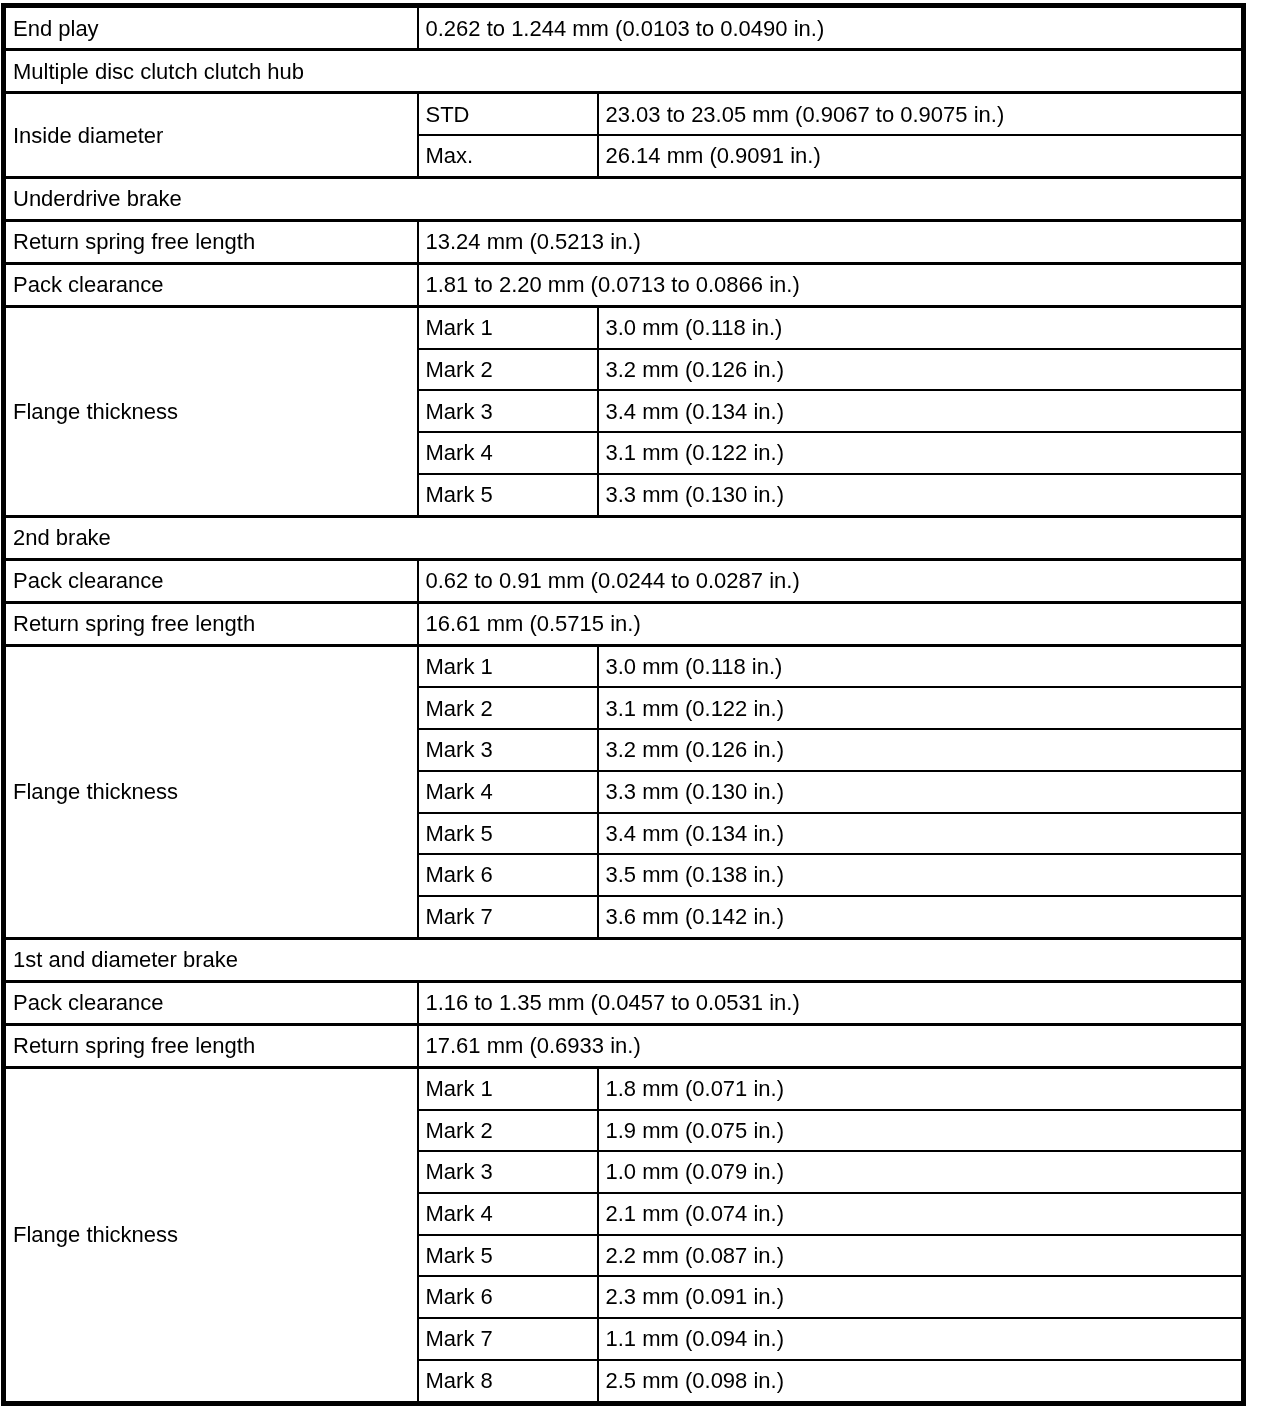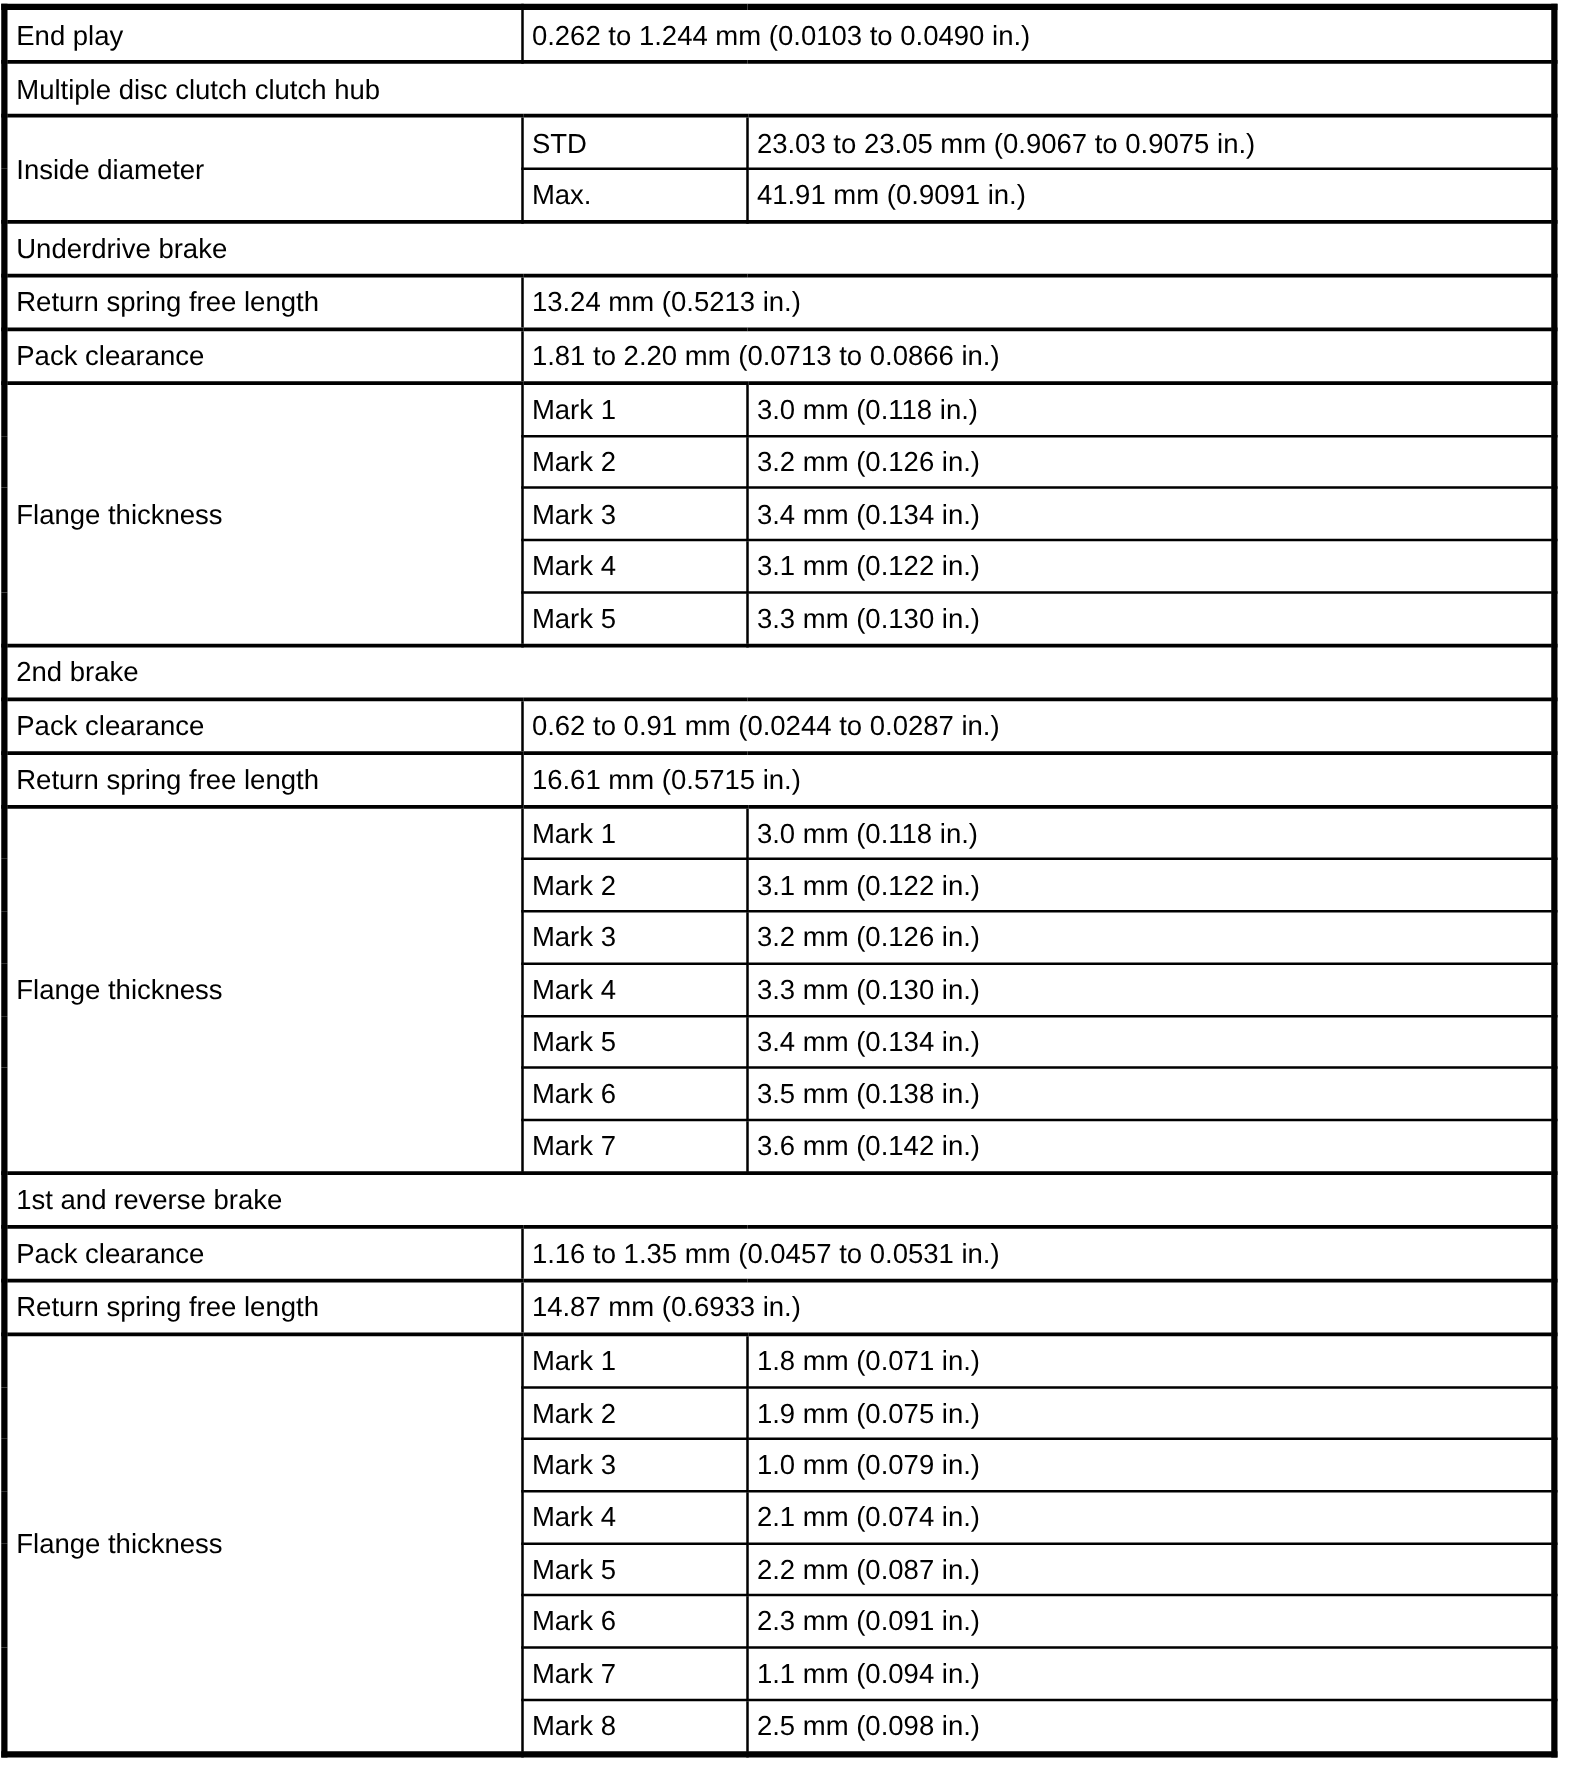--- a/index.html
+++ b/index.html
@@ -61,21 +61,21 @@
         <tr class="row-start">
           <td colspan="3">Multiple disc clutch clutch hub</td>
         </tr>
         <tr class="row-start">
           <td rowspan="2">Inside diameter</td>
           <td>STD</td>
           <td>23.03 to 23.05 mm (0.9067 to 0.9075 in.)</td>
         </tr>
         <tr>
           <td>Max.</td>
-          <td>41.91 mm (0.9091 in.)</td>
+          <td>26.14 mm (0.9091 in.)</td>
         </tr>
         <tr class="row-start">
           <td colspan="3">Underdrive brake</td>
         </tr>
         <tr class="row-start">
           <td>Return spring free length</td>
           <td colspan="2">13.24 mm (0.5213 in.)</td>
         </tr>
         <tr class="row-start">
           <td>Pack clearance</td>
@@ -136,29 +136,29 @@
         </tr>
         <tr>
           <td>Mark 6</td>
           <td>3.5 mm (0.138 in.)</td>
         </tr>
         <tr>
           <td>Mark 7</td>
           <td>3.6 mm (0.142 in.)</td>
         </tr>
         <tr class="row-start">
-          <td colspan="3">1st and reverse brake</td>
+          <td colspan="3">1st and diameter brake</td>
         </tr>
         <tr class="row-start">
           <td>Pack clearance</td>
           <td colspan="2">1.16 to 1.35 mm (0.0457 to 0.0531 in.)</td>
         </tr>
         <tr class="row-start">
           <td>Return spring free length</td>
-          <td colspan="2">14.87 mm (0.6933 in.)</td>
+          <td colspan="2">17.61 mm (0.6933 in.)</td>
         </tr>
         <tr class="row-start">
           <td rowspan="8">Flange thickness</td>
           <td>Mark 1</td>
           <td>1.8 mm (0.071 in.)</td>
         </tr>
         <tr>
           <td>Mark 2</td>
           <td>1.9 mm (0.075 in.)</td>
         </tr>

